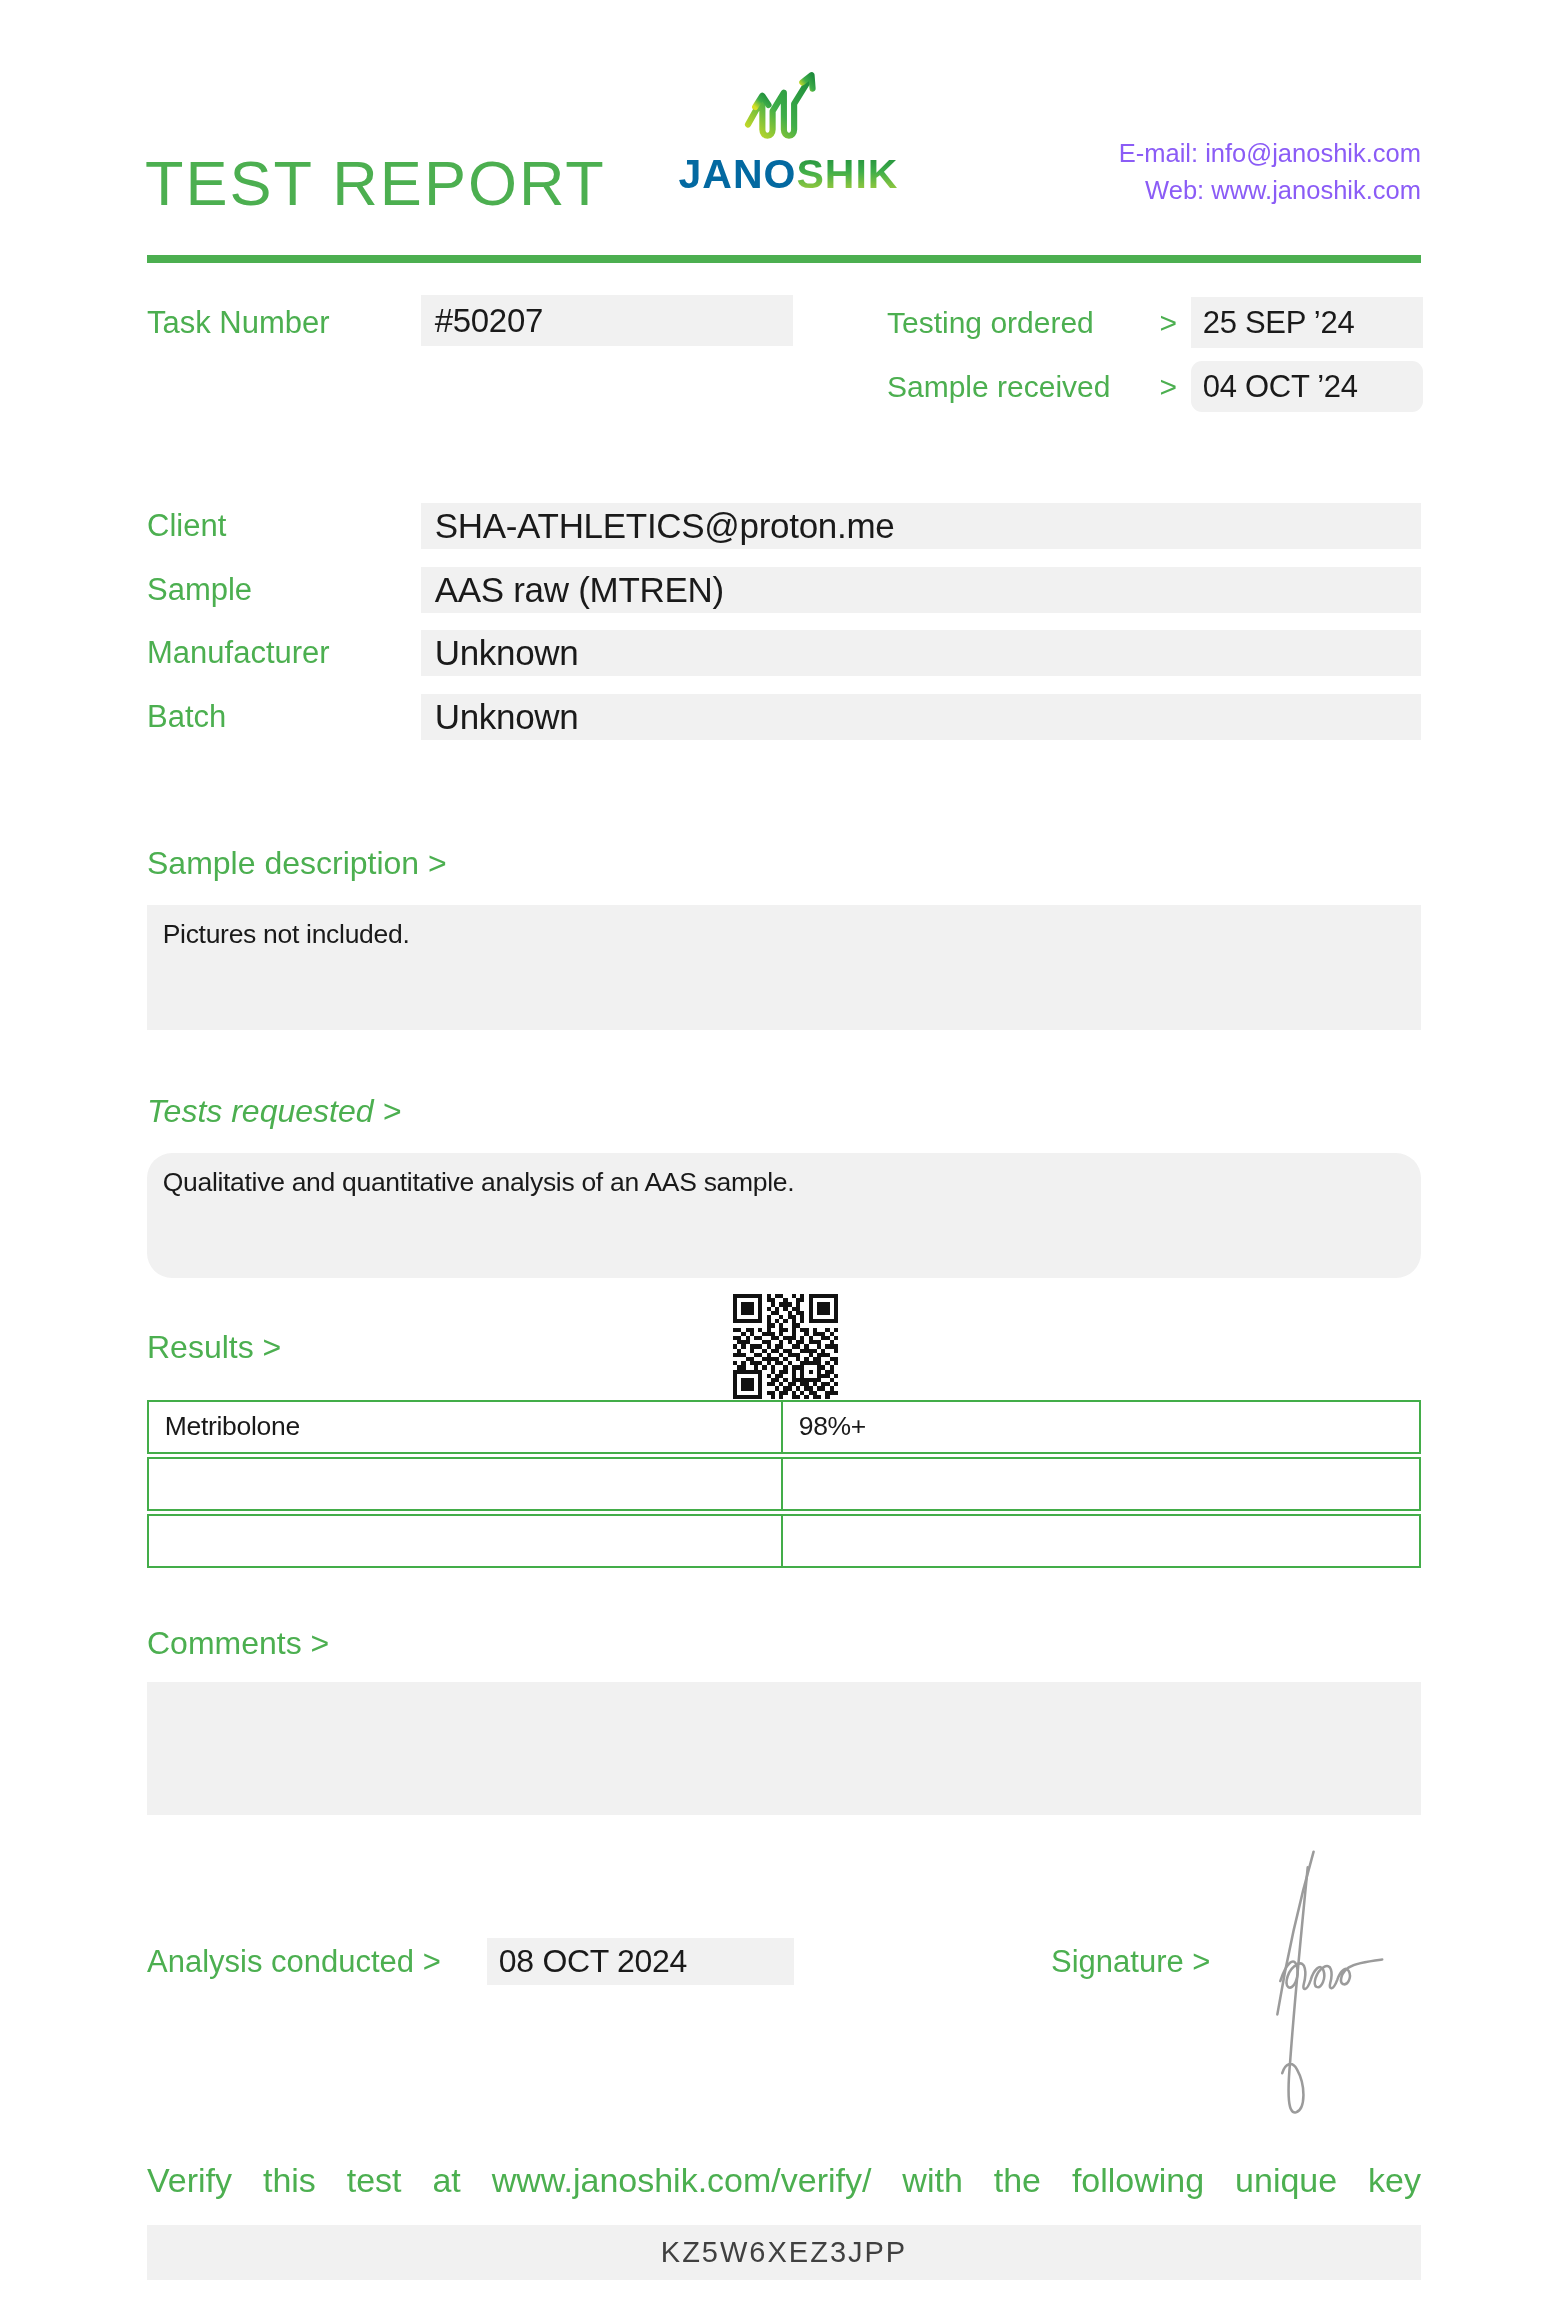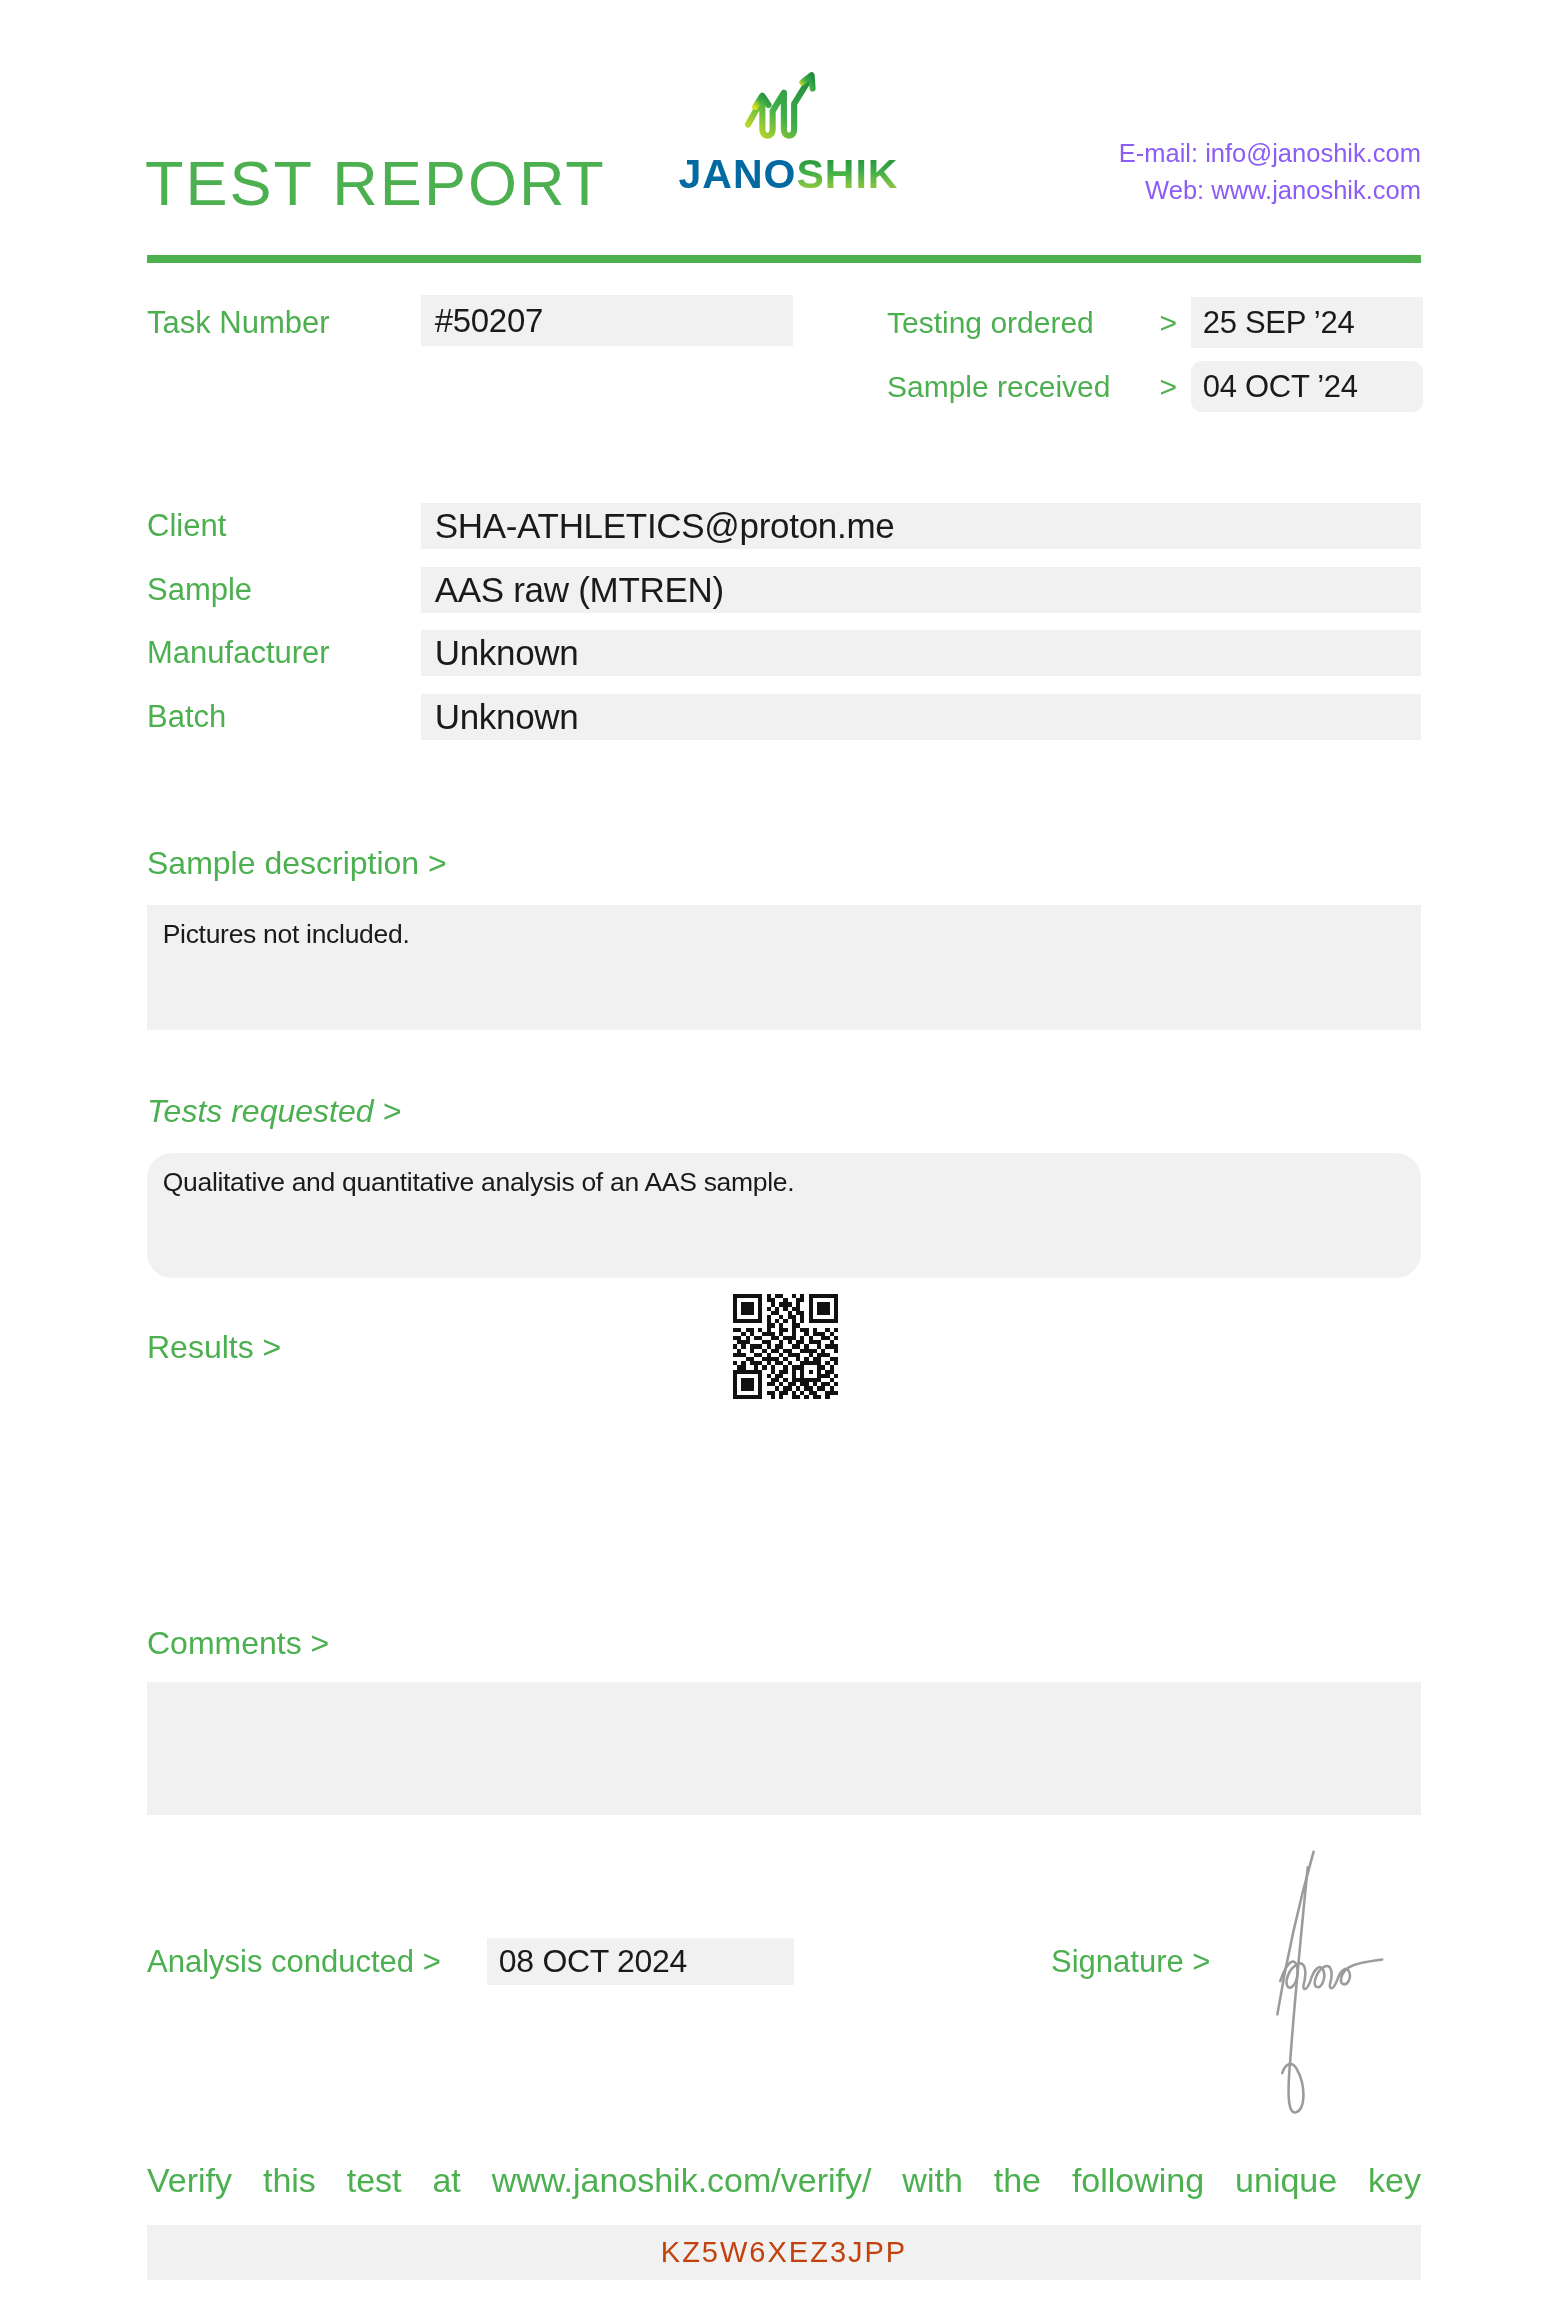--- a/index.html
+++ b/index.html
@@ -80,21 +80,21 @@
   .analysis-box .value-text { font-size: 32px; line-height: 47px; padding-left: 11.8px; }
   .signature-label { left: 1051px; top: 1938px; height: 47px; line-height: 47px; }
   .signature-wrap { left: 1245px; top: 1841px; width: 196px; height: 286px; }
 
   .verify-line {
     left: 147px; top: 2161px; width: 1274px;
     color: #4caf50; font-size: 34px; white-space: nowrap;
     text-align: justify; text-align-last: justify;
   }
   .key-box { left: 147px; top: 2225px; width: 1274px; height: 55px; }
-  .key-text { font-size: 29px; line-height: 55px; text-align: center; letter-spacing: 2px; color: #c2410c; }
+  .key-text { font-size: 29px; line-height: 55px; text-align: center; letter-spacing: 2px; color: #404040; }
 </style>
 </head>
 <body>
 
 <div class="page">
 
   <div class="abs report-title">TEST REPORT</div>
 
   <div class="abs logo-block">
     <svg class="logo-icon-svg" width="94" height="82" viewBox="0 0 90 80">
@@ -510,20 +510,34 @@
         <rect x="9" y="24" width="1" height="1" fill="#111"></rect>
         <rect x="11" y="24" width="1" height="1" fill="#111"></rect>
         <rect x="14" y="24" width="1" height="1" fill="#111"></rect>
         <rect x="15" y="24" width="1" height="1" fill="#111"></rect>
         <rect x="17" y="24" width="1" height="1" fill="#111"></rect>
         <rect x="19" y="24" width="1" height="1" fill="#111"></rect>
         <rect x="20" y="24" width="1" height="1" fill="#111"></rect>
         <rect x="22" y="24" width="1" height="1" fill="#111"></rect>
       </svg></div>
 
+  <div class="abs results-table">
+    <div class="result-row">
+      <div class="result-cell cell-substance">Metribolone</div>
+      <div class="result-cell cell-result">98%+</div>
+    </div>
+    <div class="result-row">
+      <div class="result-cell cell-substance"></div>
+      <div class="result-cell cell-result"></div>
+    </div>
+    <div class="result-row">
+      <div class="result-cell cell-substance"></div>
+      <div class="result-cell cell-result"></div>
+    </div>
+  </div>
 
   <div class="abs green-label section-heading h-comments">Comments &gt;</div>
   <div class="abs gray-box b-comments">
     <div class="box-body"></div>
   </div>
 
   <div class="abs green-label analysis-label">Analysis conducted &gt;</div>
   <div class="abs gray-box analysis-box">
     <div class="value-text">08 OCT 2024</div>
   </div>

